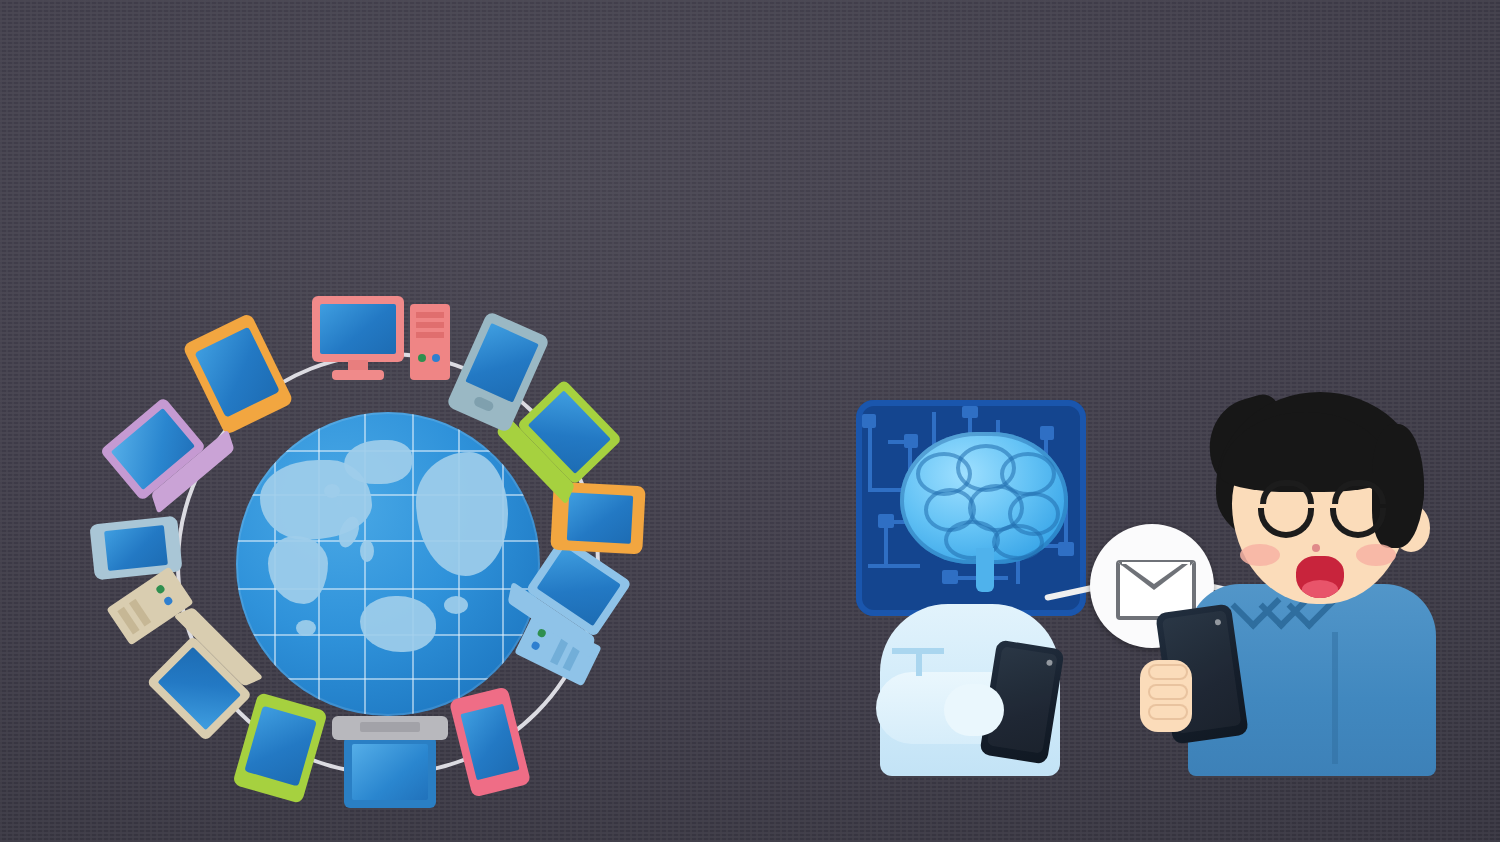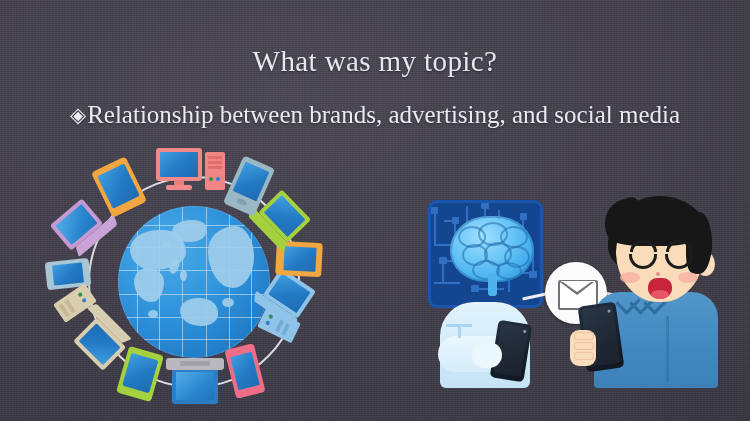--- a/index.html
+++ b/index.html
@@ -133,25 +133,21 @@
   .hand{position:absolute;background:#fbdcba;border-radius:8px;}
   .finger{position:absolute;background:#fbdcba;border-radius:5px;box-shadow:inset 0 0 0 1px rgba(200,150,110,.35);}
 </style>
 </head>
 <body>
 
 <div id="slide">
 
   <div id="noise"></div>
 
-  <div id="title">What was my topic?</div>
-
-  <div id="bullet-block">
-    <span class="bullet-glyph">◈</span><span>Relationship between brands, advertising, and social media</span>
-  </div>
+
 
   <div id="globe-group">
 
     <div class="ring"></div>
 
     <div class="globe">
       <div class="grid">
         <i style="left:0;top:19px;width:152px;height:1.4px;"></i>
         <i style="left:0;top:41px;width:152px;height:1.4px;"></i>
         <i style="left:0;top:64px;width:152px;height:1.4px;"></i>

